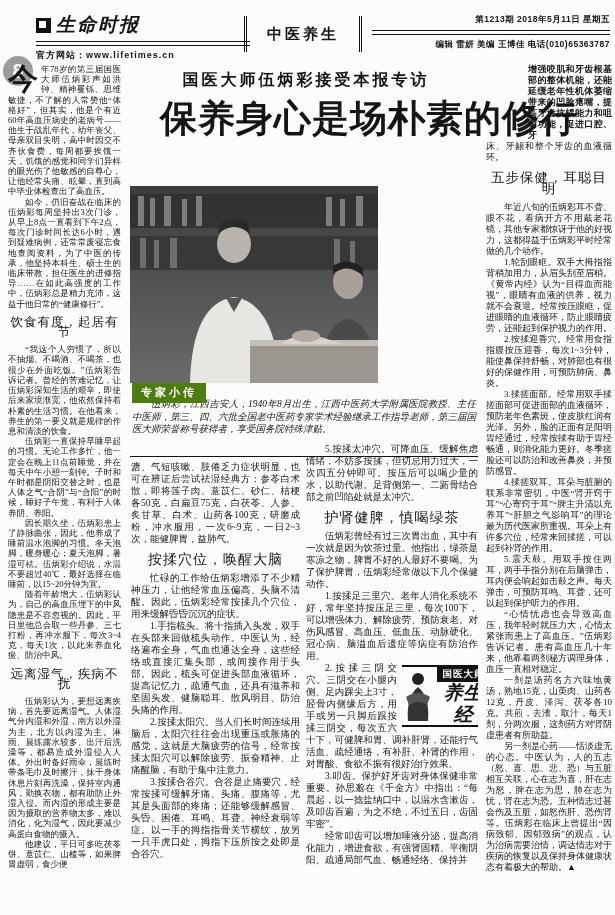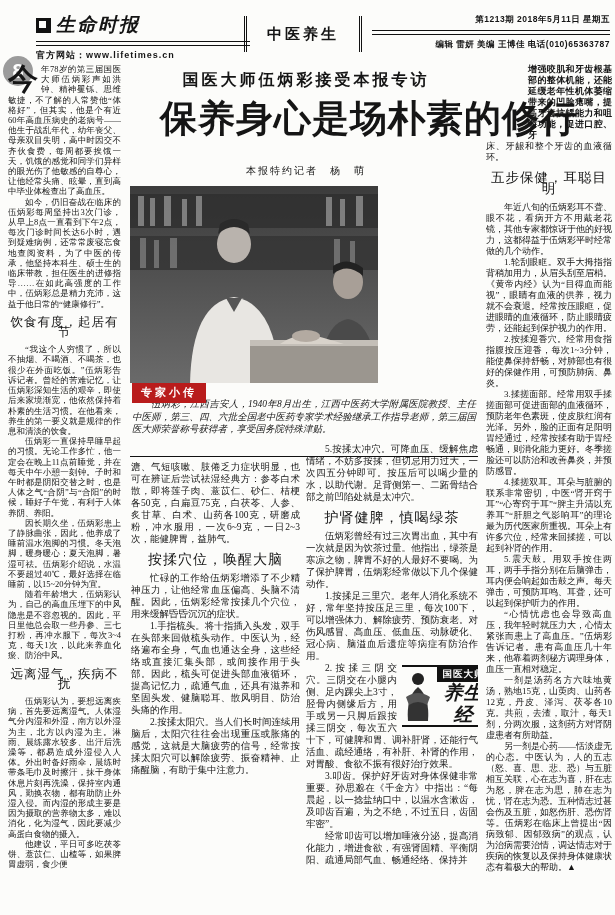--- a/index.html
+++ b/index.html
@@ -37,21 +37,21 @@
   .headline { position:absolute; left:126px; top:94px; width:486px; text-align:center;
     font-family:"Liberation Sans",sans-serif; font-weight:900; font-size:37px; letter-spacing:1px; white-space:nowrap; }
   .byline { position:absolute; left:130px; top:164px; width:352px; text-align:center;
     font-size:10px; letter-spacing:2px; }
   
   .photo { position:absolute; left:130px; top:186px; width:248px; height:197px; background:#555; }
   .photo svg { display:block; }
   
   .bio { position:absolute; left:130px; top:393px; width:348px; height:64px;
     border-bottom:1.5px solid #111; padding-top:5px; box-sizing:border-box; }
-  .bio-tab { position:absolute; left:2px; top:-10px; background:#b91c1c; color:#fff;
+  .bio-tab { position:absolute; left:2px; top:-10px; background:#4d7c0f; color:#fff;
     font-family:"Liberation Sans",sans-serif; font-weight:bold; font-size:11px;
     padding:2px 9px 3px; letter-spacing:3px; }
   .bio-text { font-size:9.5px; line-height:12.5px; font-style:italic; text-indent:2em; text-align:justify; margin:0 2px 0; }
   
   .col { position:absolute; text-align:justify; overflow:hidden; }
   .col p { margin:0; text-indent:2em; }
   .col p.noindent { text-indent:0; }
   .subhead { font-family:"Liberation Sans",sans-serif; font-weight:normal; text-align:center;
     text-indent:0; letter-spacing:1px; margin:8px 0 7px; }
   #col0 { left:8px;  top:64px;  width:113px; height:847px; font-size:8.5px; line-height:10.2px; }
@@ -92,21 +92,20 @@
   <div class="section-box">中医养生</div>
 
   <div class="masthead-right">
     <div>第1213期 2018年5月11日 星期五</div>
     <div class="dbl"></div>
     <div>编辑 雷妍 美编 王博佳 电话(010)65363787</div>
   </div>
 
   <div class="kicker">国医大师伍炳彩接受本报专访</div>
   <div class="headline">保养身心是场朴素的修行</div>
-  <div class="byline">本报特约记者　杨　萌</div>
 
   <div class="photo">
     <svg width="248" height="197" viewBox="0 0 248 197" xmlns="http://www.w3.org/2000/svg">
       <defs>
         <linearGradient id="bgG" x1="0" y1="0" x2="0" y2="1">
           <stop offset="0" stop-color="#3c3c3c"></stop>
             <stop offset="1" stop-color="#6a6a6a"></stop>
         </linearGradient>
       </defs>
       <rect width="248" height="197" fill="url(#bgG)"></rect>
@@ -166,20 +165,21 @@
     <p>伍炳彩认为，要想远离疾病，首先要远离湿气。人体湿气分内湿和外湿，南方以外湿为主，北方以内湿为主。淋雨、晨练露水较多、出汗后洗澡等，都易造成外湿侵入人体。外出时备好雨伞，晨练时带条毛巾及时擦汗，抹干身体休息片刻再洗澡，保持室内通风，勤换衣物，都有助防止外湿入侵。而内湿的形成主要是因为摄取的营养物太多，难以消化，化为湿气，因此要减少高蛋白食物的摄入。</p>
     <p>他建议，平日可多吃茯苓饼、薏苡仁、山楂等，如果脾胃虚弱，食少便</p>
   </div>
 
   <div class="col" id="colA">
     <p class="noindent">溏、气短咳嗽、肢倦乏力症状明显，也可在辨证后尝试祛湿经典方：参苓白术散，即将莲子肉、薏苡仁、砂仁、桔梗各50克，白扁豆75克，白茯苓、人参、炙甘草、白术、山药各100克，研磨成粉，冲水服用，一次6~9克，一日2~3次，能健脾胃，益肺气。</p>
     <div class="subhead">按揉穴位，唤醒大脑</div>
     <p>忙碌的工作给伍炳彩增添了不少精神压力，让他经常血压偏高、头脑不清醒。因此，伍炳彩经常按揉几个穴位，用来缓解昏昏沉沉的症状。</p>
     <p>1.手指梳头。将十指插入头发，双手在头部来回做梳头动作。中医认为，经络遍布全身，气血也通达全身，这些经络或直接汇集头部，或间接作用于头部。因此，梳头可促进头部血液循环，提高记忆力，疏通气血，还具有滋养和坚固头发、健脑聪耳、散风明目、防治头痛的作用。</p>
     <p>2.按揉太阳穴。当人们长时间连续用脑后，太阳穴往往会出现重压或胀痛的感觉，这就是大脑疲劳的信号，经常按揉太阳穴可以解除疲劳、振奋精神、止痛醒脑，有助于集中注意力。</p>
+    <p>3.按揉合谷穴。合谷是止痛要穴，经常按揉可缓解牙痛、头痛、腹痛等，尤其是头面部的疼痛；还能够缓解感冒、头昏、困倦、耳鸣、耳聋、神经衰弱等症。以一手的拇指指骨关节横纹，放另一只手虎口处，拇指下压所按之处即是合谷穴。</p>
   </div>
 
   <div class="col" id="colB">
     <p>5.按揉太冲穴。可降血压、缓解焦虑情绪，不妨多按揉，但切忌用力过大，一次四五分钟即可。按压后可以喝少量的水，以助代谢。足背侧第一、二跖骨结合部之前凹陷处就是太冲穴。</p>
     <div class="subhead">护肾健脾，慎喝绿茶</div>
     <p>伍炳彩曾经有过三次胃出血，其中有一次就是因为饮茶过量。他指出，绿茶是寒凉之物，脾胃不好的人最好不要喝。为了保护脾胃，伍炳彩经常做以下几个保健动作。</p>
     <p>1.按揉足三里穴。老年人消化系统不好，常年坚持按压足三里，每次100下，可以增强体力、解除疲劳、预防衰老。对伤风感冒、高血压、低血压、动脉硬化、冠心病、脑溢血后遗症等病症有防治作用。</p>
     <div class="sheng-graphic">
       <svg width="32" height="54" viewBox="0 0 32 54">
         <path d="M16 4 a6 6 0 1 1 0 12 a6 6 0 1 1 0 -12" fill="#222"></path>

